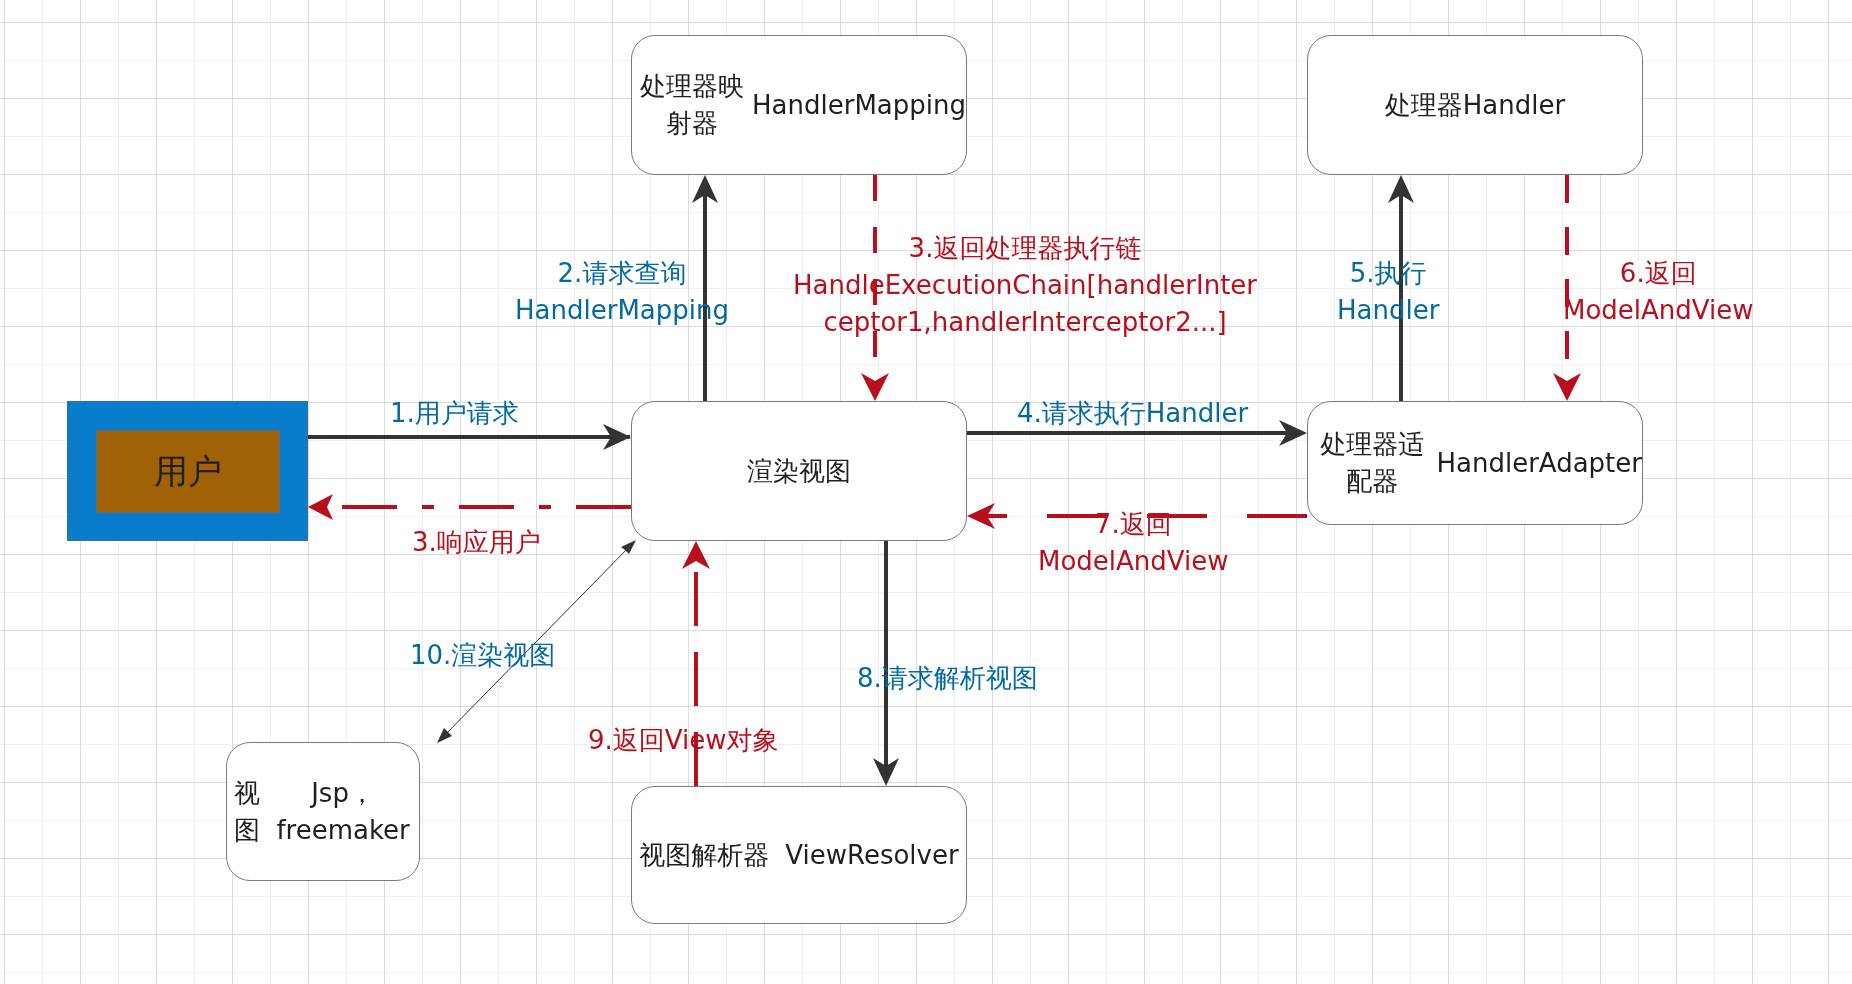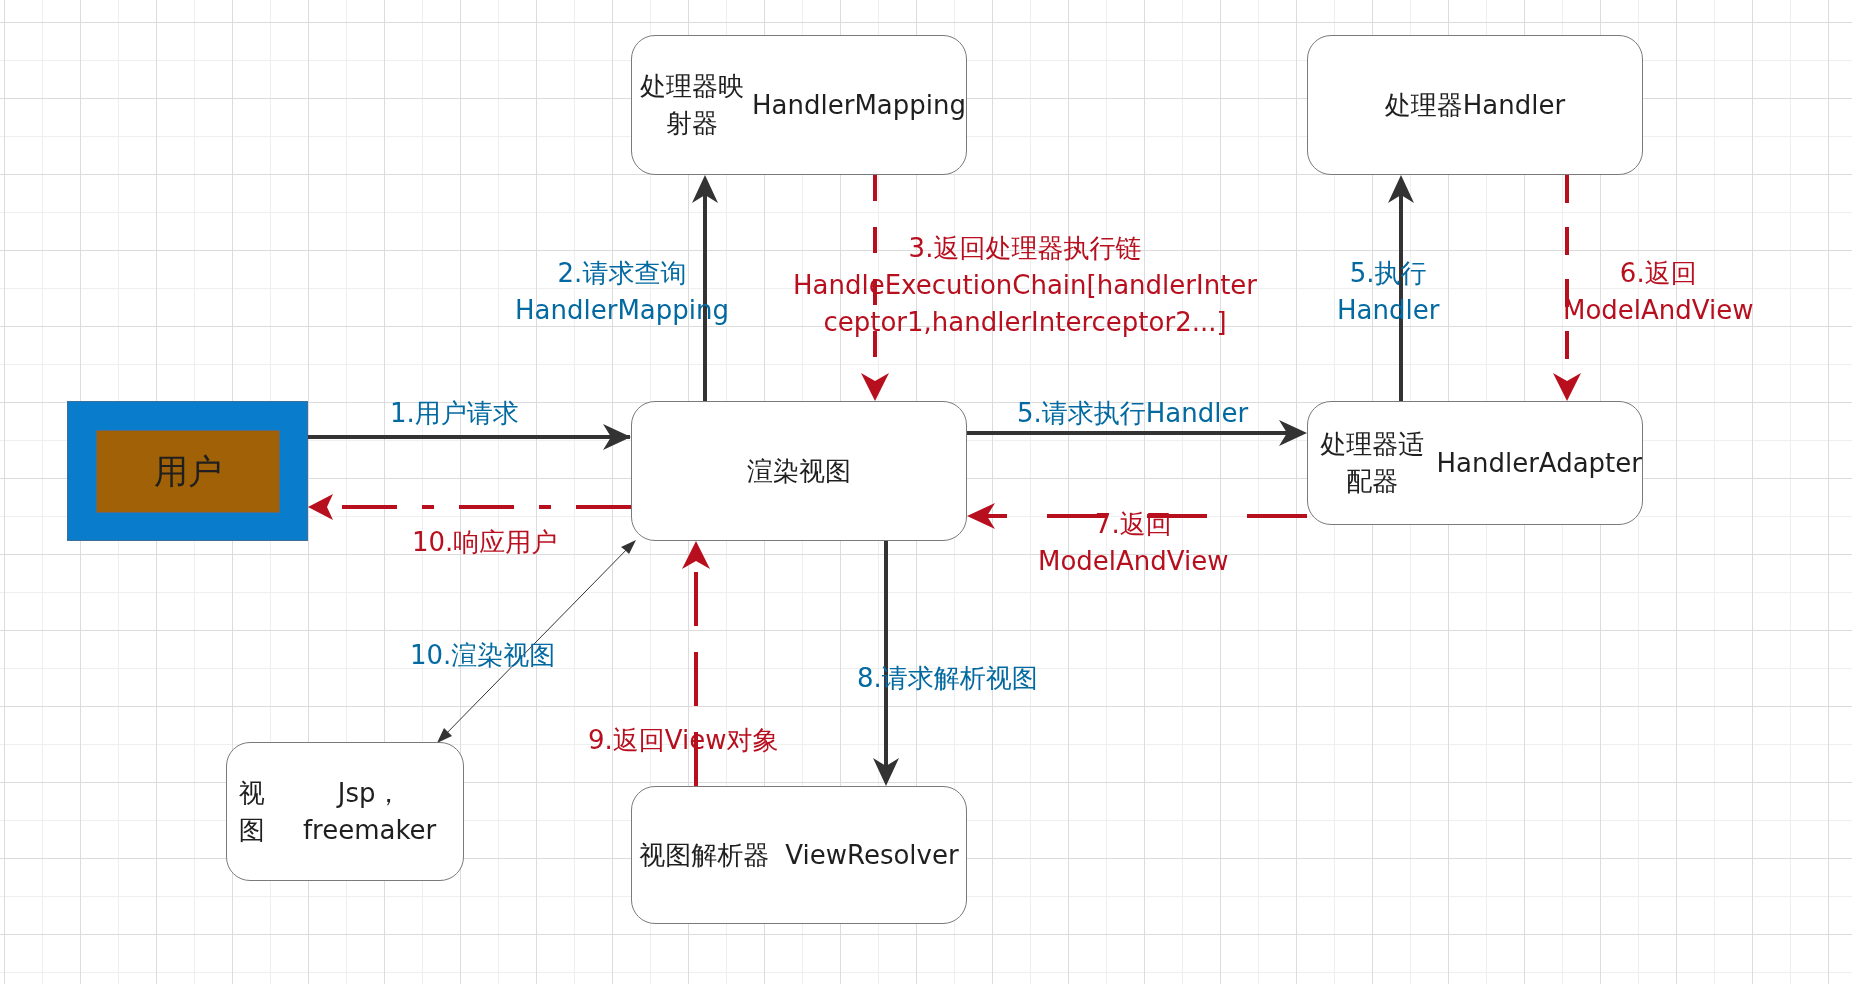--- a/index.html
+++ b/index.html
@@ -103,21 +103,21 @@
 
 <div class="node" style="left:631px;top:401px;width:336px;height:140px;">
   <span>渲染视图</span>
 </div>
 
 <div class="node" style="left:1307px;top:401px;width:336px;height:124px;">
   <span>处理器适配器</span>
   <span>HandlerAdapter</span>
 </div>
 
-<div class="node" style="left:226px;top:742px;width:238px;height:139px;">
+<div class="node" style="left:226px;top:742px;width:194px;height:139px;">
   <span>视图</span>
   <span>Jsp，freemaker</span>
 </div>
 
 <div class="node" style="left:631px;top:786px;width:336px;height:138px;gap:16px;">
   <span>视图解析器</span>
   <span>ViewResolver</span>
 </div>
 
 <div class="lbl" style="left:390px;top:395px;">
@@ -129,21 +129,21 @@
   <span>HandlerMapping</span>
 </div>
 
 <div class="lbl red" style="left:793px;top:230px;">
   <span>3.返回处理器执行链</span>
   <span>HandleExecutionChain[handlerInter</span>
   <span>ceptor1,handlerInterceptor2...]</span>
 </div>
 
 <div class="lbl" style="left:1017px;top:395px;">
-  <span>5.请求执行Handler</span>
+  <span>4.请求执行Handler</span>
 </div>
 
 <div class="lbl" style="left:1337px;top:255px;">
   <span>5.执行</span>
   <span>Handler</span>
 </div>
 
 <div class="lbl red" style="left:1563px;top:255px;">
   <span>6.返回</span>
   <span>ModelAndView</span>
@@ -160,14 +160,14 @@
 
 <div class="lbl red" style="left:588px;top:722px;">
   <span>9.返回View对象</span>
 </div>
 
 <div class="lbl" style="left:410px;top:637px;">
   <span>10.渲染视图</span>
 </div>
 
 <div class="lbl red" style="left:412px;top:524px;">
-  <span>10.响应用户</span>
+  <span>3.响应用户</span>
 </div>
 
 </body></html>

